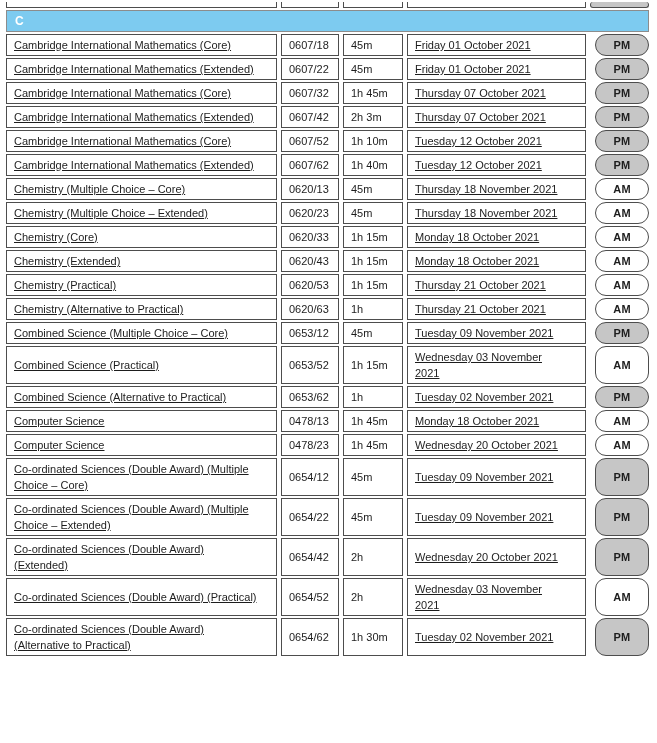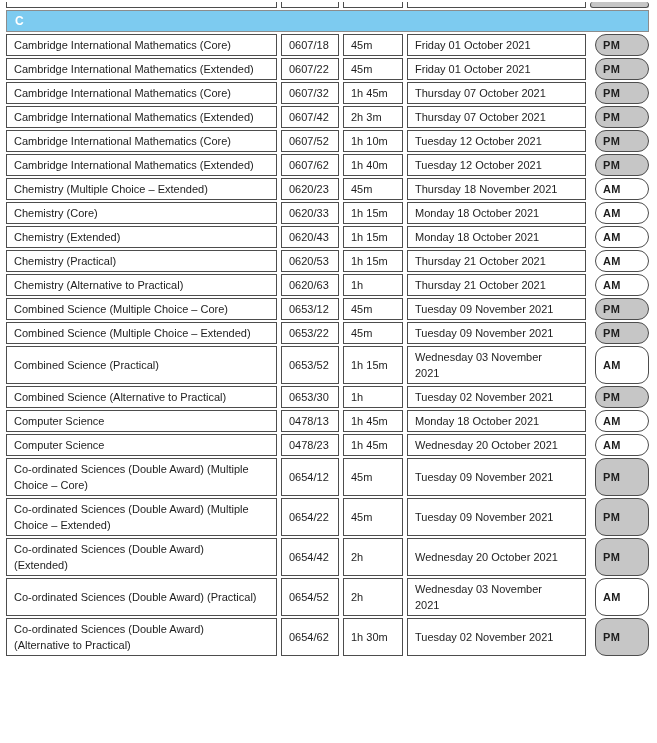--- a/index.html
+++ b/index.html
@@ -36,23 +36,24 @@
   tr.stub-row td.session { background: #c6c6c6; }
   tr.section-header td {
     background: #7dcbf0;
     border: 1px solid #8c8c8c;
     color: #ffffff;
     font-weight: bold;
     font-size: 12px;
     padding: 2px 8px;
     height: 21px;
   }
-  td.subject, td.date { white-space: pre-line; }
+  td.subject, td.date { white-space: pre-line; text-decoration: underline; }
   td.code, td.duration { white-space: nowrap; }
   td.session {
+    text-align: center;
     font-weight: bold;
     letter-spacing: 0.3px;
     border-radius: 11px;
   }
   td.session.pm { background: #c6c6c6; }
   td.spacer {
     border: none;
     padding: 0;
     background: transparent;
   }
@@ -122,20 +123,28 @@
   </tr>
       <tr>
     <td class="subject">Cambridge International Mathematics (Extended)</td>
     <td class="code">0607/62</td>
     <td class="duration">1h 40m</td>
     <td class="date">Tuesday 12 October 2021</td>
     <td class="spacer"></td>
     <td class="session pm">PM</td>
   </tr>
       <tr>
+    <td class="subject">Chemistry (Multiple Choice – Core)</td>
+    <td class="code">0620/13</td>
+    <td class="duration">45m</td>
+    <td class="date">Thursday 18 November 2021</td>
+    <td class="spacer"></td>
+    <td class="session">AM</td>
+  </tr>
+      <tr>
     <td class="subject">Chemistry (Multiple Choice – Extended)</td>
     <td class="code">0620/23</td>
     <td class="duration">45m</td>
     <td class="date">Thursday 18 November 2021</td>
     <td class="spacer"></td>
     <td class="session">AM</td>
   </tr>
       <tr>
     <td class="subject">Chemistry (Core)</td>
     <td class="code">0620/33</td>
@@ -170,39 +179,31 @@
   </tr>
       <tr>
     <td class="subject">Combined Science (Multiple Choice – Core)</td>
     <td class="code">0653/12</td>
     <td class="duration">45m</td>
     <td class="date">Tuesday 09 November 2021</td>
     <td class="spacer"></td>
     <td class="session pm">PM</td>
   </tr>
       <tr>
-    <td class="subject">Combined Science (Multiple Choice – Extended)</td>
-    <td class="code">0653/22</td>
-    <td class="duration">45m</td>
-    <td class="date">Tuesday 09 November 2021</td>
-    <td class="spacer"></td>
-    <td class="session pm">PM</td>
-  </tr>
-      <tr>
     <td class="subject">Combined Science (Practical)</td>
     <td class="code">0653/52</td>
     <td class="duration">1h 15m</td>
     <td class="date">Wednesday 03 November
 2021</td>
     <td class="spacer"></td>
     <td class="session">AM</td>
   </tr>
       <tr>
     <td class="subject">Combined Science (Alternative to Practical)</td>
-    <td class="code">0653/30</td>
+    <td class="code">0653/62</td>
     <td class="duration">1h</td>
     <td class="date">Tuesday 02 November 2021</td>
     <td class="spacer"></td>
     <td class="session pm">PM</td>
   </tr>
       <tr>
     <td class="subject">Computer Science</td>
     <td class="code">0478/13</td>
     <td class="duration">1h 45m</td>
     <td class="date">Monday 18 October 2021</td>

